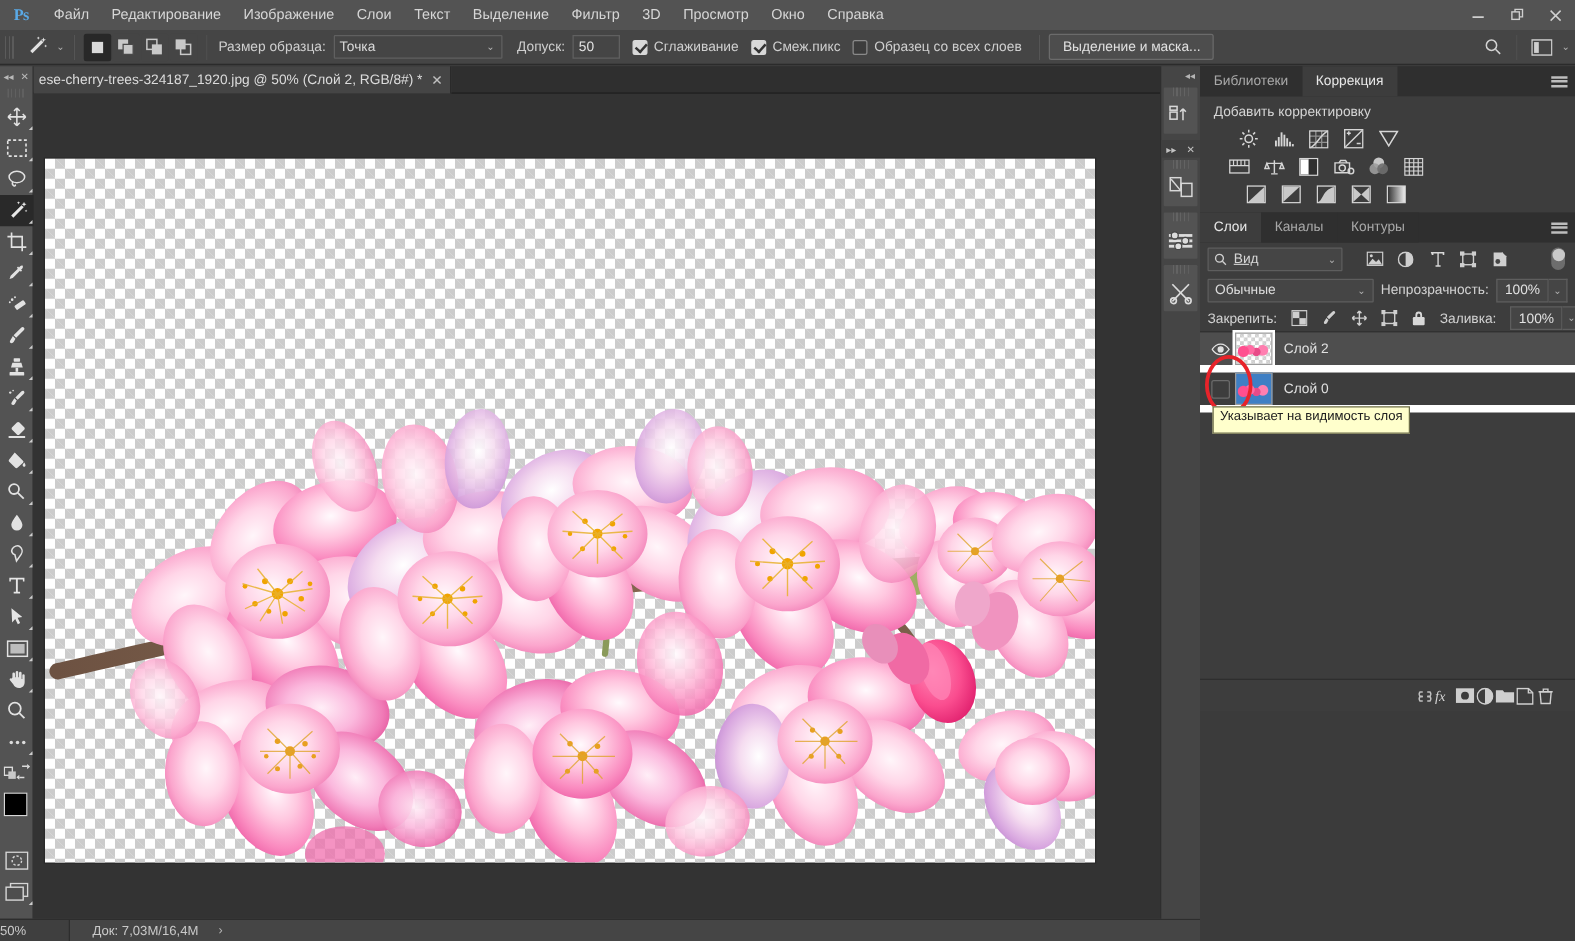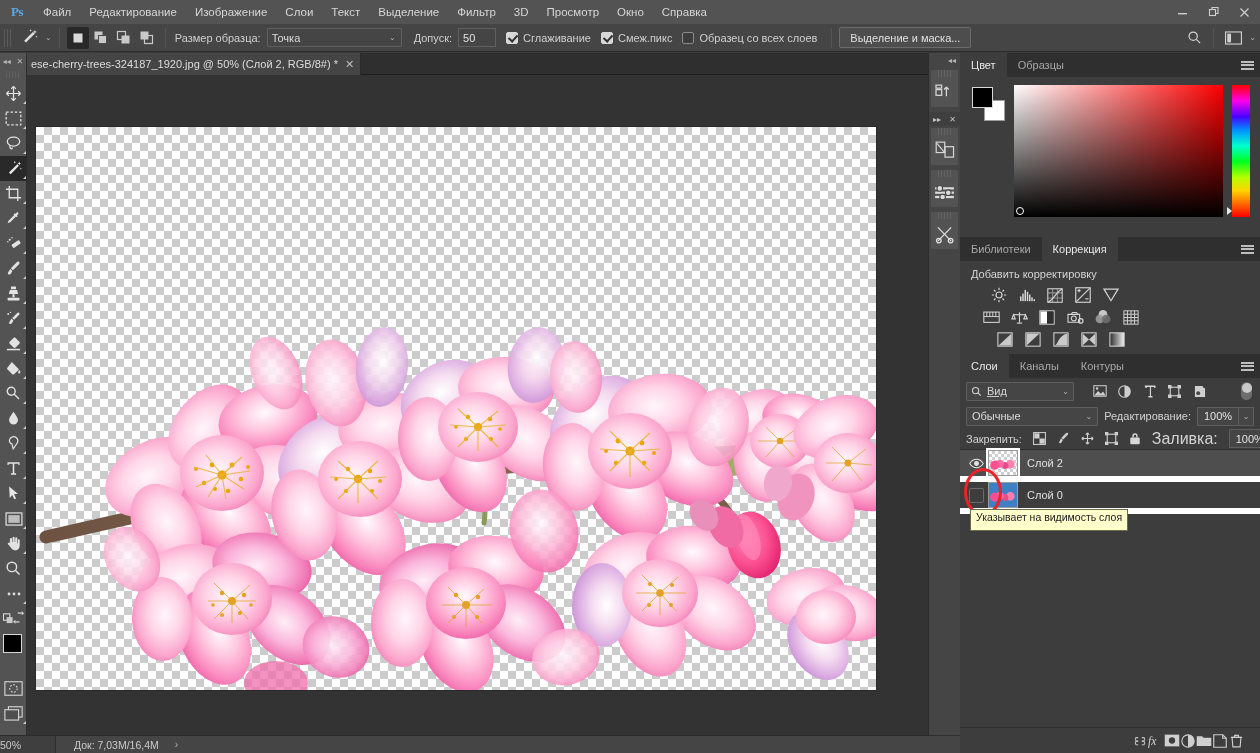--- a/index.html
+++ b/index.html
@@ -962,45 +962,20 @@
             <path d="M17 2.5 L 3 17"></path>
           <circle cx="4" cy="16.4" r="2.4"></circle>
             <circle cx="16.4" cy="16.4" r="2.4"></circle>
         </svg>
       </div>
     </div>
   </div>
 
   <div class="panelcol">
 
-    <div class="panel" style="height:184px">
-      <div class="panel-tabs">
-        <div class="ptab active">Цвет</div>
-        <div class="ptab">Образцы</div>
-        <div class="pmenu">
-            <span>
-              <i></i>
-              <i></i>
-              <i></i>
-            </span>
-          </div>
-      </div>
-      <div class="color-body">
-        <div class="cp-swatches">
-          <div class="cp-bg"></div>
-          <div class="cp-fg"></div>
-        </div>
-        <div class="cp-field">
-          <div class="cp-marker"></div>
-        </div>
-        <div class="cp-hue">
-          <div class="cp-hue-mark"></div>
-        </div>
-      </div>
-    </div>
 
     <div class="panel" style="height:117px">
       <div class="panel-tabs">
         <div class="ptab">Библиотеки</div>
         <div class="ptab active">Коррекция</div>
         <div class="pmenu">
             <span>
               <i></i>
               <i></i>
               <i></i>
@@ -1198,21 +1173,21 @@
           </div>
         </div>
         <div class="lay-toggle"></div>
       </div>
 
       <div class="lay-blend">
         <div class="blend-sel">
           <span>Обычные</span>
           <span class="v">⌄</span>
         </div>
-        <span style="font-size:11px;color:#d2d2d2">Редактирование:</span>
+        <span style="font-size:11px;color:#d2d2d2">Непрозрачность:</span>
         <div style="display:flex">
           <div class="num-field">100%</div>
           <div class="num-caret">⌄</div>
         </div>
       </div>
 
       <div class="lay-lock">
         <span style="font-size:11px;color:#d2d2d2">Закрепить:</span>
         <div class="lock-ic">
           <svg width="13" height="13" viewBox="0 0 14 14">
@@ -1240,21 +1215,21 @@
             <rect x="0.6" y="11" width="2.4" height="2.4" fill="#cfcfcf"></rect>
             <rect x="11" y="11" width="2.4" height="2.4" fill="#cfcfcf"></rect>
           </svg>
         </div>
         <div class="lock-ic">
           <svg width="12" height="13" viewBox="0 0 13 14" fill="#d8d8d8">
             <rect x="1.4" y="6" width="10.2" height="7.2" rx="1"></rect>
             <path d="M3.6 6V4.2a2.9 2.9 0 1 1 5.8 0V6h-1.6V4.2a1.3 1.3 0 1 0-2.6 0V6z"></path>
           </svg>
         </div>
-        <span style="margin-left:auto;font-size:16px;color:#d2d2d2">Заливка:</span>
+        <span style="margin-left:auto;font-size:11px;color:#d2d2d2">Заливка:</span>
         <div style="display:flex">
           <div class="num-field">100%</div>
           <div class="num-caret">⌄</div>
         </div>
       </div>
 
       <div class="layer-list">
 
         <div class="layer-row selected">
           <div class="eye-cell">

